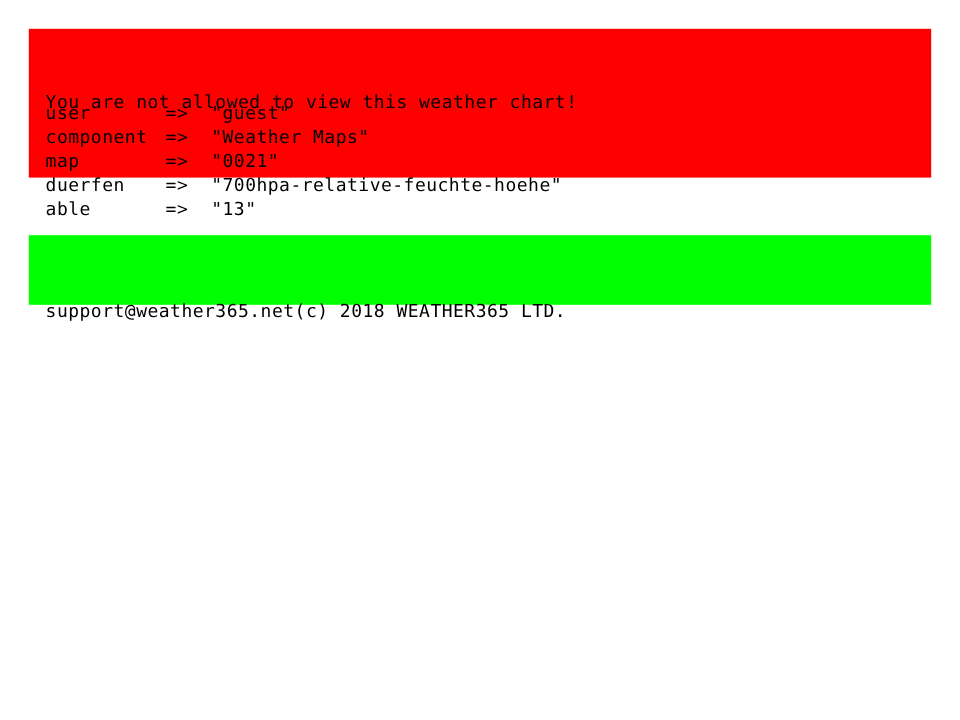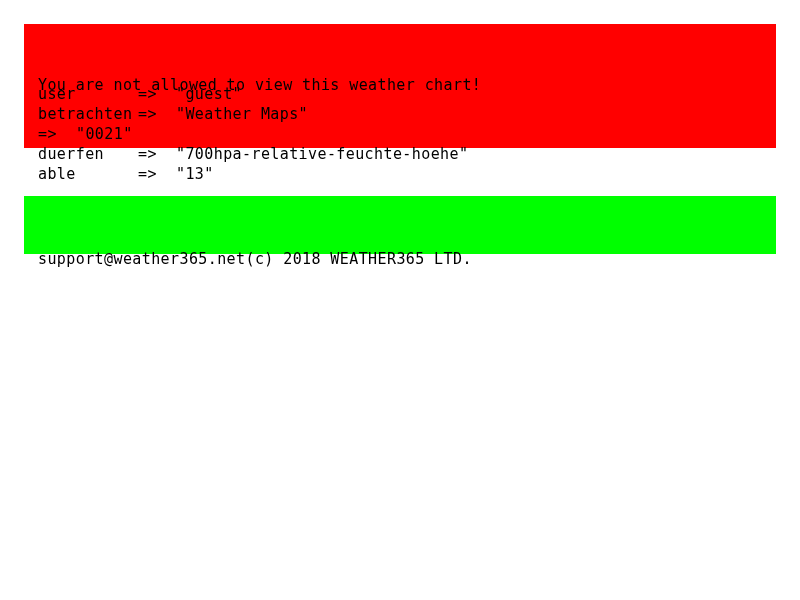--- a/index.html
+++ b/index.html
@@ -90,25 +90,26 @@
     <span class="banner-line">You are not allowed to view this weather chart!</span>
   </div>
 
   <div class="params">
     <div class="param-row">
       <span class="param-key">user</span>
       <span class="param-arrow">=&gt;</span>
       <span class="param-val">"guest"</span>
     </div>
     <div class="param-row">
-      <span class="param-key">betrachten</span>
+      <span class="param-key">component</span>
       <span class="param-arrow">=&gt;</span>
       <span class="param-val">"Weather Maps"</span>
     </div>
     <div class="param-row">
+      <span class="param-key">map</span>
       <span class="param-arrow">=&gt;</span>
       <span class="param-val">"0021"</span>
     </div>
     <div class="param-row">
       <span class="param-key">duerfen</span>
       <span class="param-arrow">=&gt;</span>
       <span class="param-val">"700hpa-relative-feuchte-hoehe"</span>
     </div>
     <div class="param-row">
       <span class="param-key">able</span>

